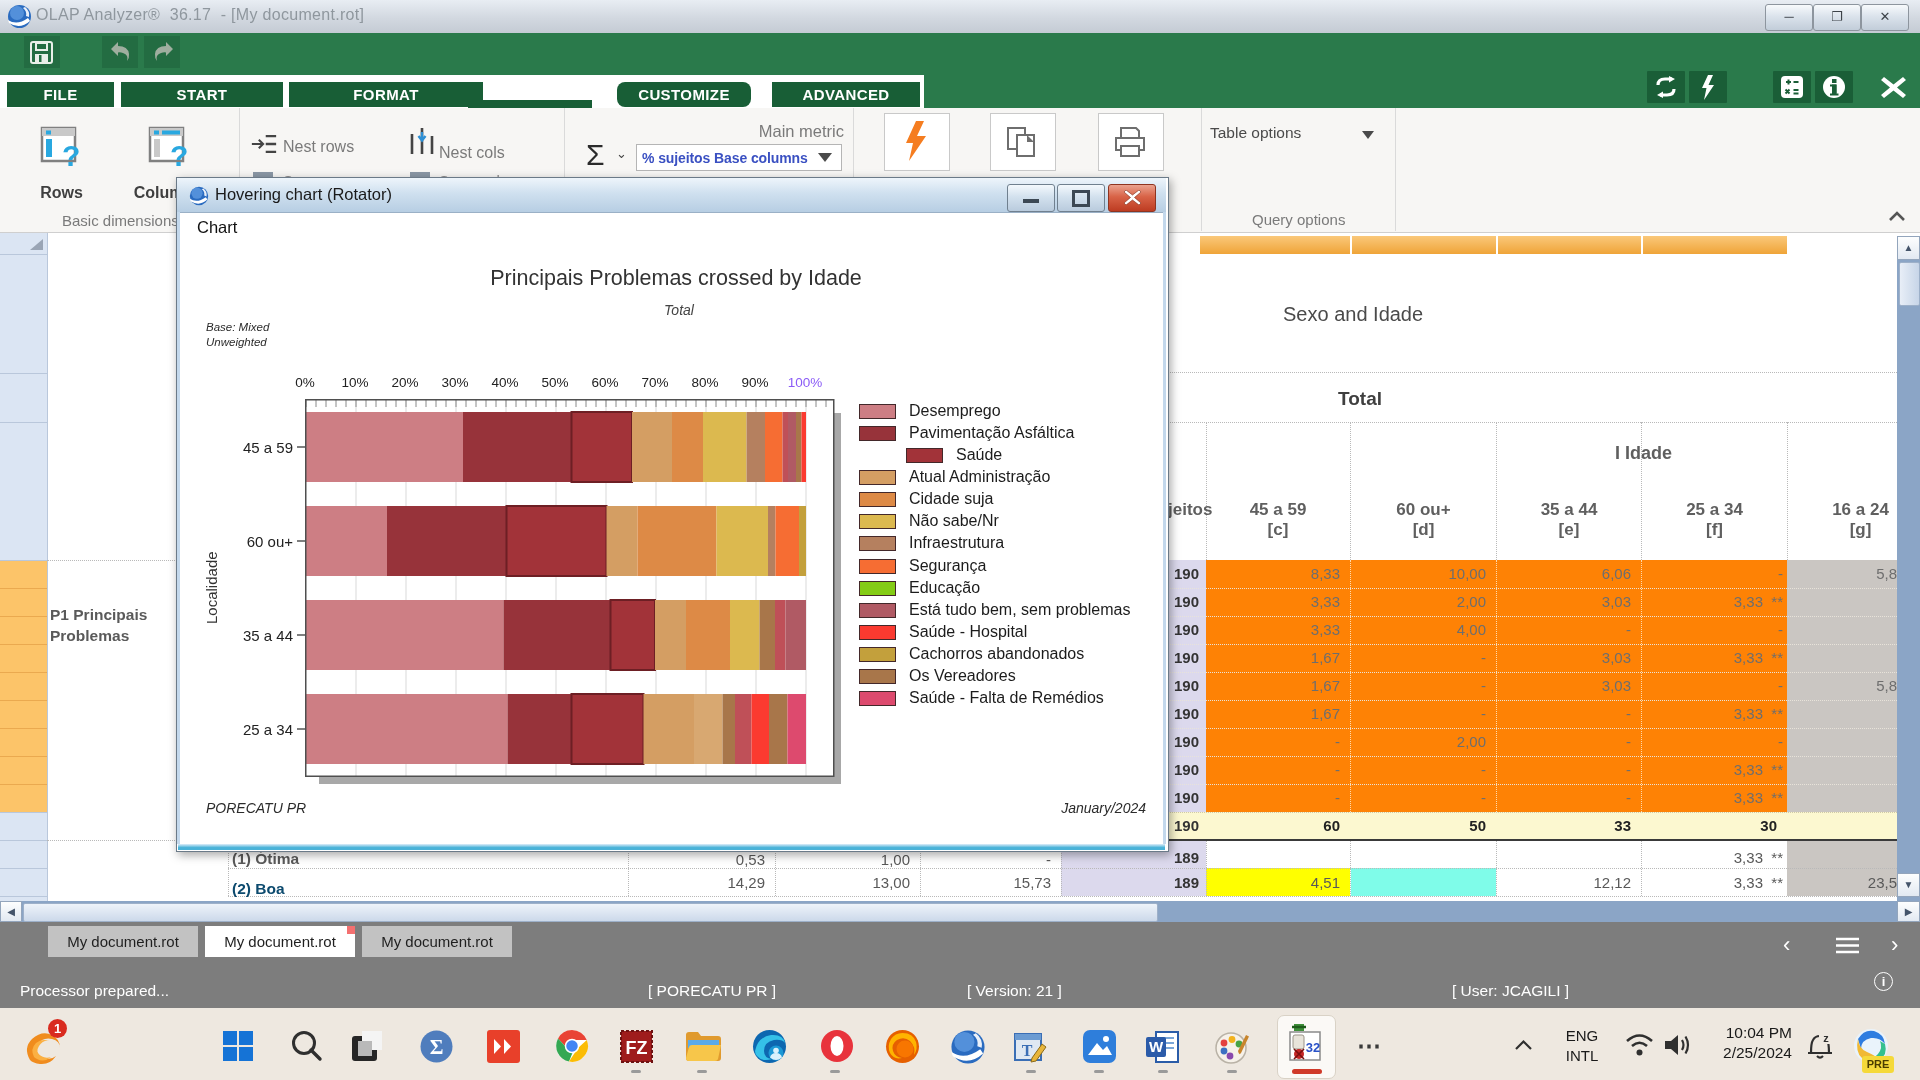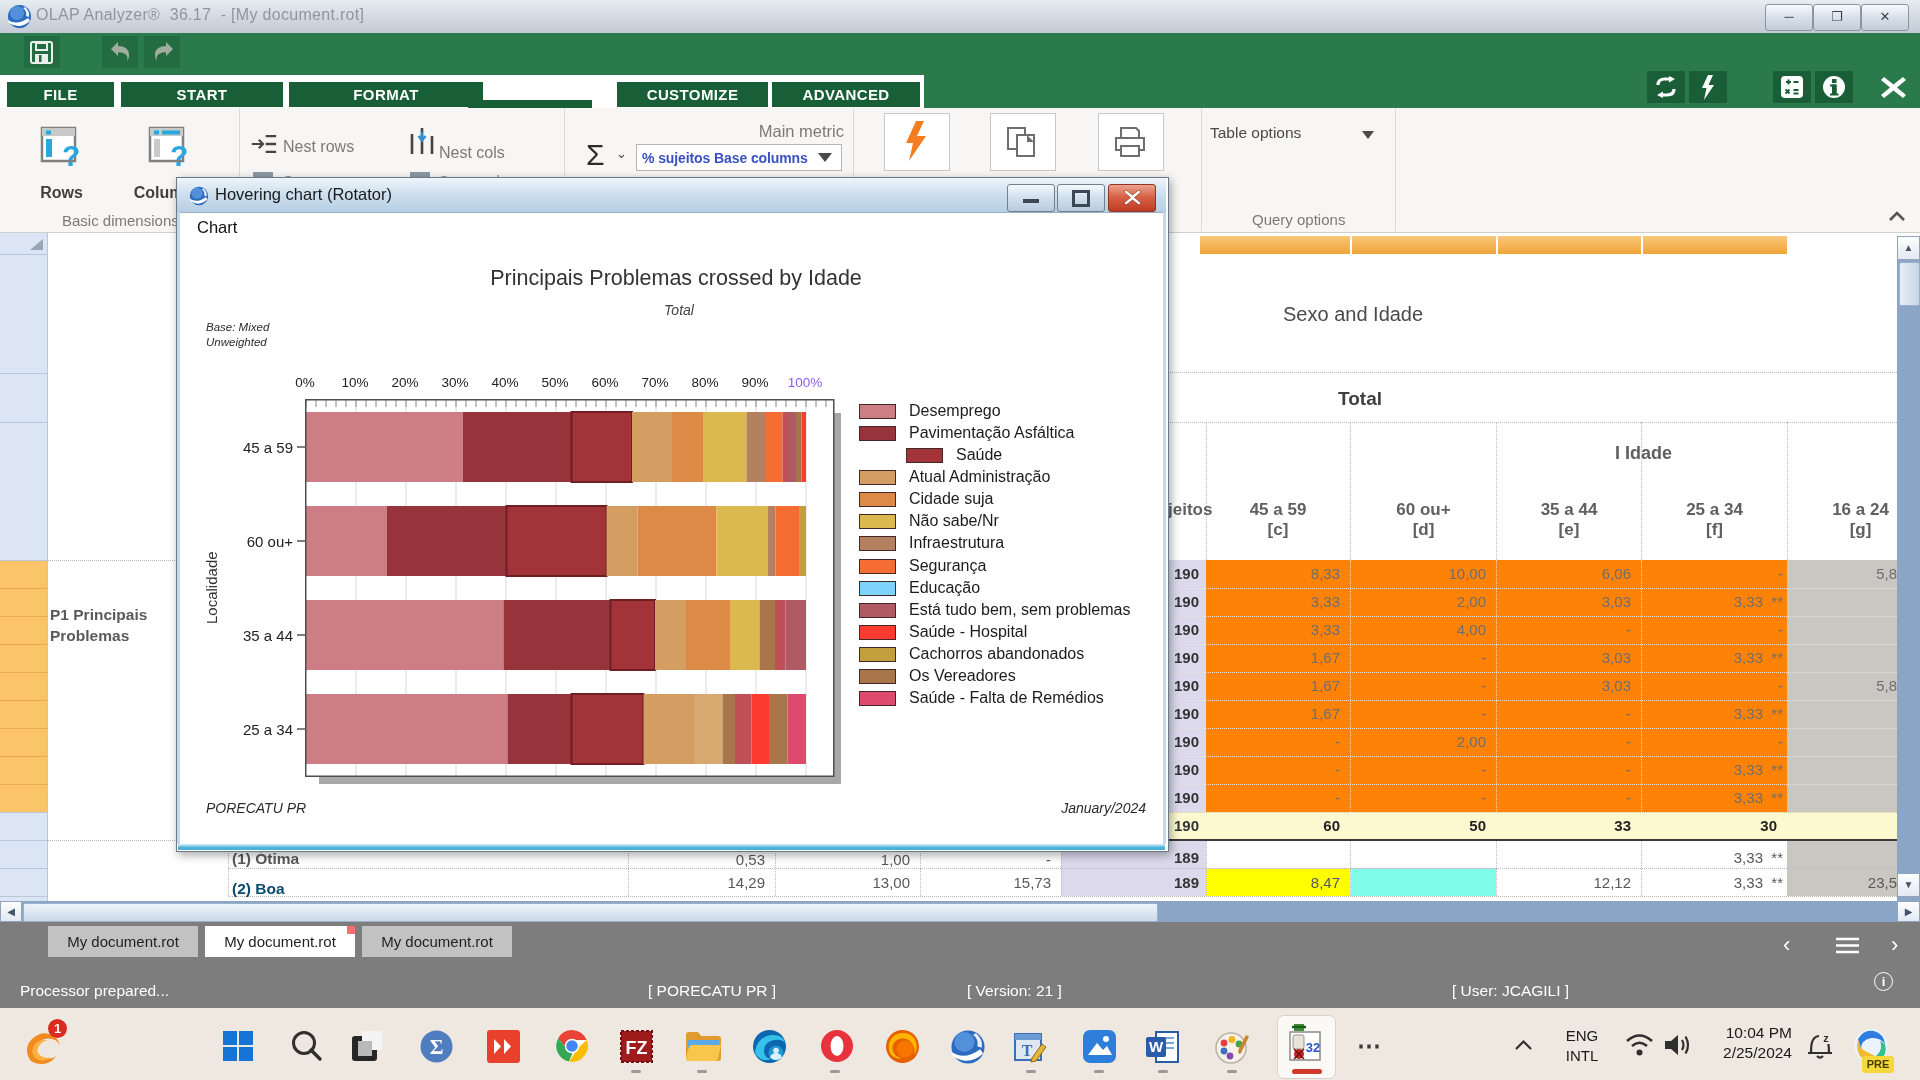--- a/index.html
+++ b/index.html
@@ -86,21 +86,21 @@
 <svg class="abs" style="left:150px;top:41px" width="26" height="22" viewBox="0 0 26 22">
   <path d="M23 8 L16 1 L16 5 Q6 5 5 13 Q4.5 17 7 20 Q5 14 11 12 Q14 11 16 11.5 L16 15 Z" fill="#9fae9f"></path>
 </svg>
 
 <div class="abs" id="tabrow"></div>
 <div class="abs" id="tabrowwhite"></div>
 <div class="abs rtab" style="left:7px;width:107px;">FILE</div>
 <div class="abs rtab" style="left:121px;width:162px;">START</div>
 <div class="abs rtab" style="left:289px;width:194px;">FORMAT</div>
 <div class="abs rtab" style="left:468px;width:124px;margin-top:18px;">FILTER</div>
-<div class="abs rtab" style="left:617px;width:151px;">CUSTOMIZE</div>
+<div class="abs rtab" style="left:617px;width:134px;border-radius:8px;">CUSTOMIZE</div>
 <div class="abs rtab" style="left:772px;width:148px;">ADVANCED</div>
 
 <div class="abs gbox" style="left:1647px;top:71px;width:38px;height:32px;"></div>
 <svg class="abs" style="left:1654px;top:76px" width="24" height="22" viewBox="0 0 24 22">
   <path d="M4 9 Q4 3 11 3 L18 3" fill="none" stroke="#fff" stroke-width="3.2"></path>
   <path d="M15 0 L21 3 L15 6.5 Z" fill="#fff"></path>
   <path d="M20 13 Q20 19 13 19 L6 19" fill="none" stroke="#fff" stroke-width="3.2"></path>
   <path d="M9 15.5 L3 19 L9 22 Z" fill="#fff"></path>
 </svg>
 <div class="abs gbox" style="left:1689px;top:71px;width:38px;height:32px;"></div>
@@ -342,21 +342,21 @@
 <div class="abs num" style="left:790px;top:851px;width:120px;color:#595959;">1,00</div>
 <div class="abs num" style="left:931px;top:851px;width:120px;color:#595959;">-</div>
 <div class="abs numb" style="left:1130px;top:849px;width:69px;">189</div>
 <div class="abs num" style="left:1650px;top:849px;width:133px;color:#595959;">3,33&nbsp; **</div>
 
 <div class="abs" style="left:232px;top:873px;font-size:15.5px;font-weight:bold;color:#0c4a6e;margin-top:7px;">(2) Boa</div>
 <div class="abs num" style="left:645px;top:874px;width:120px;color:#595959;">14,29</div>
 <div class="abs num" style="left:790px;top:874px;width:120px;color:#595959;">13,00</div>
 <div class="abs num" style="left:931px;top:874px;width:120px;color:#595959;">15,73</div>
 <div class="abs numb" style="left:1130px;top:874px;width:69px;">189</div>
-<div class="abs num" style="left:1216px;top:874px;width:124px;color:#595959;">8,47</div>
+<div class="abs num" style="left:1216px;top:874px;width:124px;color:#595959;">4,51</div>
 <div class="abs num" style="left:1362px;top:874px;width:124px;color:#595959;margin-top:32px;">26,00&nbsp; c</div>
 <div class="abs num" style="left:1507px;top:874px;width:124px;color:#595959;">12,12</div>
 <div class="abs num" style="left:1650px;top:874px;width:133px;color:#595959;">3,33&nbsp; **</div>
 <div class="abs num" style="left:1800px;top:874px;width:97px;color:#595959;">23,5</div>
 
 <div class="abs" id="dialog">
   <div class="abs" id="dlgtitle"></div>
   <svg class="abs" style="left:12px;top:8px" width="20" height="20" viewBox="0 0 25 25">
     <circle cx="12.5" cy="12.5" r="11.5" fill="#2a6bc0"></circle>
     <circle cx="10" cy="9" r="7" fill="#5e9ae0" opacity=".8"></circle>
@@ -477,21 +477,21 @@
       </div>
   <div class="leg" style="left:682px;top:336px;background:#dcb94f;">
         <span class="legt">Não sabe/Nr</span>
       </div>
   <div class="leg" style="left:682px;top:358px;background:#b5805f;">
         <span class="legt">Infraestrutura</span>
       </div>
   <div class="leg" style="left:682px;top:381px;background:#f66d33;">
         <span class="legt">Segurança</span>
       </div>
-  <div class="leg" style="left:682px;top:403px;background:#7dd3fc;">
+  <div class="leg" style="left:682px;top:403px;background:#84cc16;">
         <span class="legt">Educação</span>
       </div>
   <div class="leg" style="left:682px;top:425px;background:#b05a64;">
         <span class="legt">Está tudo bem, sem problemas</span>
       </div>
   <div class="leg" style="left:682px;top:447px;background:#fb3a30;">
         <span class="legt">Saúde - Hospital</span>
       </div>
   <div class="leg" style="left:682px;top:469px;background:#c3a03c;">
         <span class="legt">Cachorros abandonados</span>

